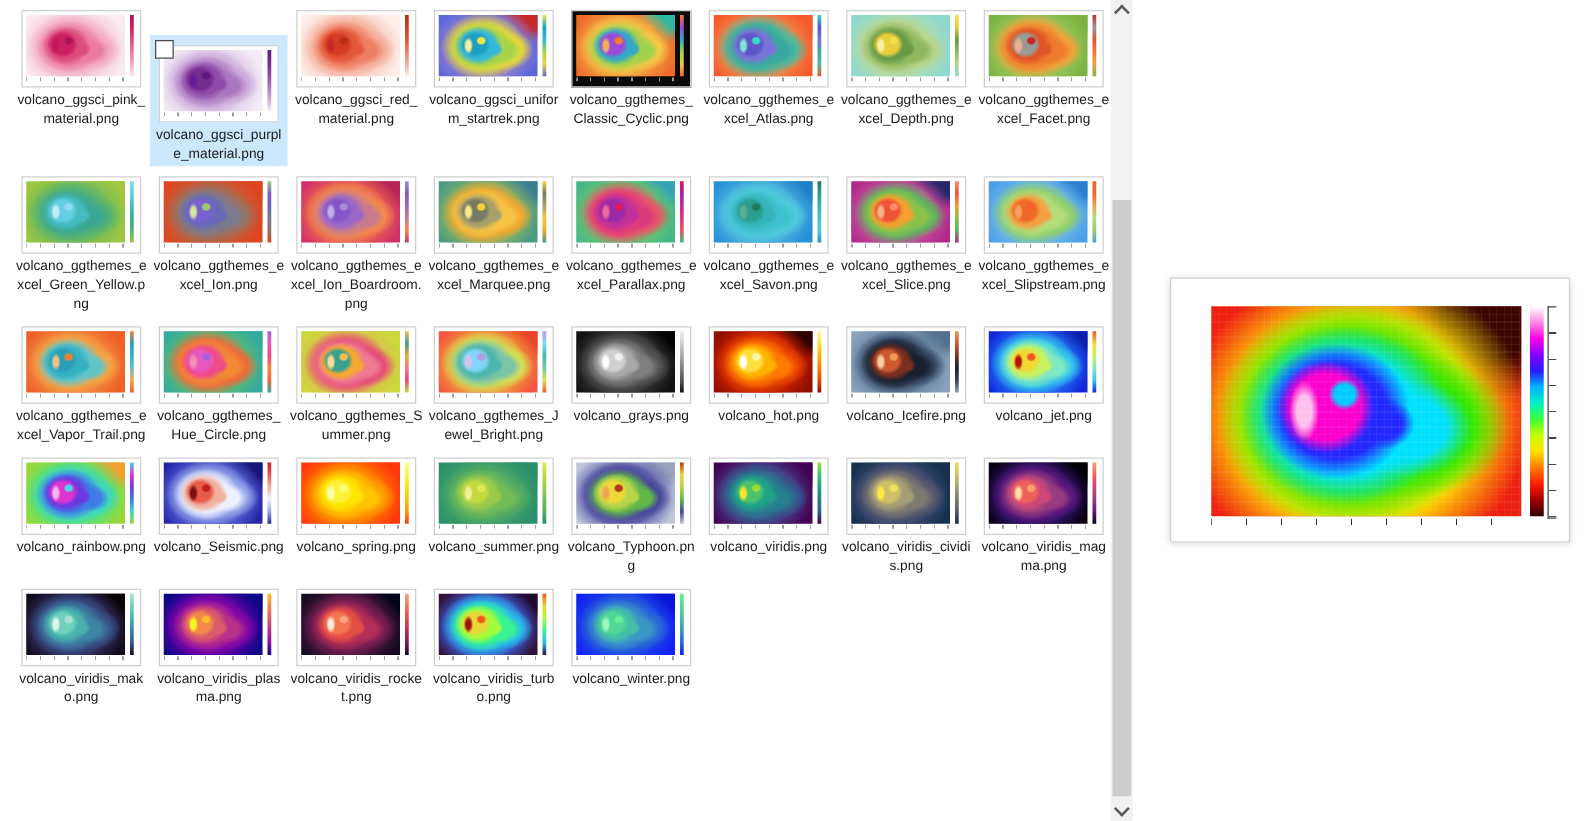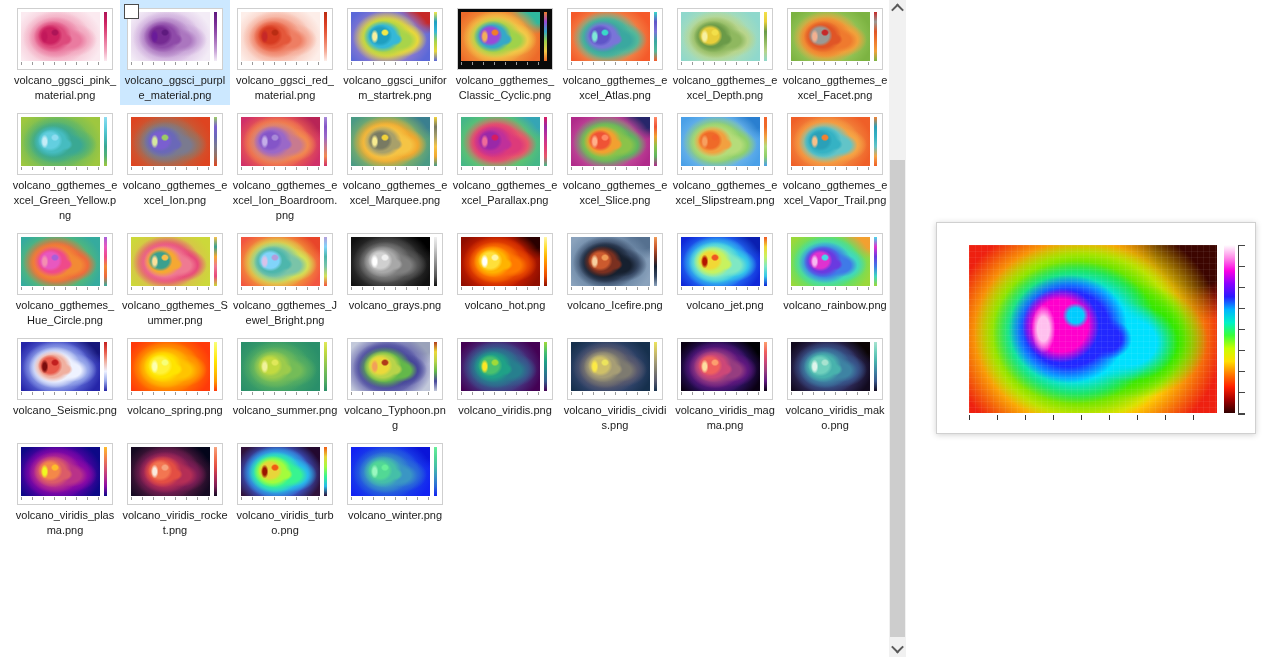--- a/index.html
+++ b/index.html
@@ -1,20 +1,20 @@
 <!DOCTYPE html>
 <html><head>
 <meta charset="utf-8">
 <style>
   html,body{margin:0;padding:0;background:#ffffff;width:1269px;height:657px;overflow:hidden;
     font-family:"Liberation Sans","DejaVu Sans",sans-serif;}
   
   #grid{position:absolute;left:10px;top:0;width:882px;display:flex;flex-wrap:wrap;align-content:flex-start;}
   .tile{width:110px;box-sizing:border-box;padding:8px 2px 2px 2px;position:relative;cursor:default;}
-  .tile.selected{background:#cce8ff;}
+  .tile.selected{background:#cce8ff;margin-top:28px;}
   .check{position:absolute;left:4px;top:4px;width:13px;height:13px;background:#fff;border:1px solid #4a4a4a;z-index:3;}
   .card{position:relative;width:96px;height:62px;margin:0 auto;background:var(--frame,#ffffff);
     border:1px solid #cfcfcf;box-sizing:border-box;}
   .heat{position:absolute;left:3px;top:3px;right:12px;bottom:8px;
     background:
       radial-gradient(ellipse 7% 10% at 43% 42%, var(--c5) 0 45%, transparent 75%),
       radial-gradient(ellipse 6% 18% at 30% 50%, var(--hot) 0 40%, transparent 80%),
       radial-gradient(ellipse 21% 30% at 37% 48%, var(--c4) 0 52%, transparent 74%),
       radial-gradient(ellipse 12% 15% at 56% 56%, var(--c3) 0 45%, transparent 80%),
       radial-gradient(ellipse 32% 43% at 40% 50%, var(--c3) 0 52%, transparent 75%),
@@ -180,20 +180,29 @@
 
     <div class="card" style="--bg: #45b787; --corner: #35a5b5; --c0: #62c46f; --c1: #e8566a; --c2: #dd3a7a; --c3: #c0309a; --c4: #9a28a8; --c5: #d81b60; --hot: #ef6a9a;">
       <div class="heat"></div>
       <div class="cbar" style="background: linear-gradient(rgb(216, 27, 96), rgb(154, 40, 168), rgb(192, 48, 154), rgb(221, 58, 122), rgb(232, 86, 106), rgb(69, 183, 135));"></div>
       <div class="ticks"></div>
     </div>
     <div class="fname">volcano_ggthemes_excel_Parallax.png</div>
   </div>
     <div class="tile">
 
+    <div class="card" style="--bg: #2590d8; --corner: #1f7fc8; --c0: #45aadd; --c1: #52cadd; --c2: #3fc2cf; --c3: #35b5ba; --c4: #2a9e8f; --c5: #1f7a58; --hot: #5fae8f;">
+      <div class="heat"></div>
+      <div class="cbar" style="background: linear-gradient(rgb(31, 122, 88), rgb(42, 158, 143), rgb(53, 181, 186), rgb(63, 194, 207), rgb(82, 202, 221), rgb(37, 144, 216));"></div>
+      <div class="ticks"></div>
+    </div>
+    <div class="fname">volcano_ggthemes_excel_Savon.png</div>
+  </div>
+    <div class="tile">
+
     <div class="card" style="--bg: #b02a8a; --corner: #26266a; --c0: #c04898; --c1: #5fb55f; --c2: #8bc34a; --c3: #f2a030; --c4: #ef5335; --c5: #ff8a65; --hot: #ffb08a;">
       <div class="heat"></div>
       <div class="cbar" style="background: linear-gradient(rgb(255, 138, 101), rgb(239, 83, 53), rgb(242, 160, 48), rgb(139, 195, 74), rgb(95, 181, 95), rgb(176, 42, 138));"></div>
       <div class="ticks"></div>
     </div>
     <div class="fname">volcano_ggthemes_excel_Slice.png</div>
   </div>
     <div class="tile">
 
     <div class="card" style="--bg: #4aa0e8; --corner: #2a7fd0; --c0: #6ab4ea; --c1: #8fd06a; --c2: #b5dc7a; --c3: #f2a040; --c4: #ef6a28; --c5: #f2622a; --hot: #f7a05f;">

